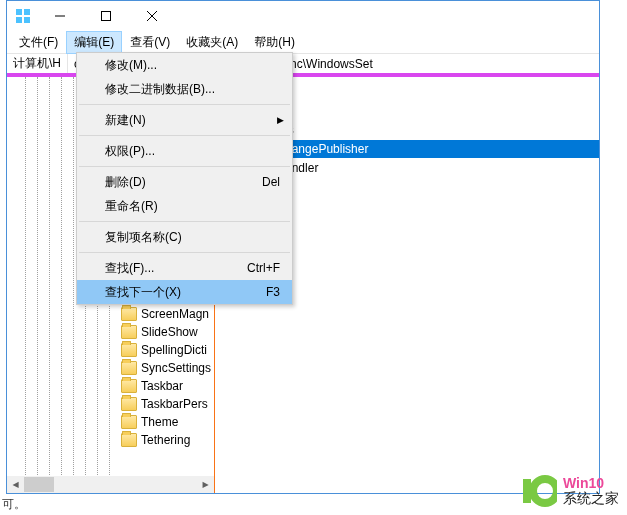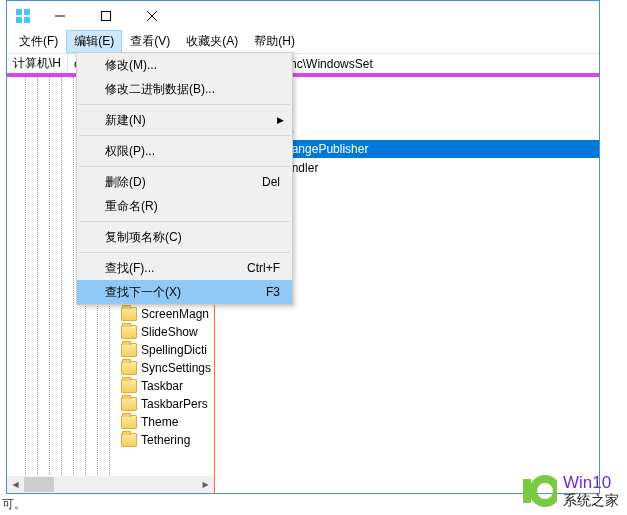--- a/index.html
+++ b/index.html
@@ -4,21 +4,21 @@
 <style>
 *{box-sizing:border-box;margin:0;padding:0;font-family:"Microsoft YaHei","Segoe UI",sans-serif;font-size:12px}
 body{width:627px;height:515px;position:relative;background:#fff;overflow:hidden}
 .window{position:absolute;left:6px;top:0;width:594px;height:494px;border:1px solid #4a90d9;background:#fff;overflow:hidden}
 .titlebar{height:30px;background:#fff;display:flex;align-items:center;padding:0 0 0 8px}
 .app-icon{width:16px;height:16px;margin-right:6px;display:inline-block}
 .app-icon svg{width:16px;height:16px}
 .title{flex:1;font-size:12px;color:#000}
 .winbtns{display:flex}
 .winbtn{width:46px;height:30px;display:flex;align-items:center;justify-content:center;color:#000}
-.menubar{height:22px;display:flex;align-items:flex-end;padding:0 4px;background:#fff}
+.menubar{height:22px;display:flex;align-items:center;padding:0 4px;background:#fff}
 .menuitem{padding:3px 8px;cursor:default}
 .menuitem.active{background:#cce8ff;border:1px solid #99d1ff;padding:2px 7px}
 .addrbar{height:24px;border-top:1px solid #e5e5e5;border-bottom:4px solid #d946ef;display:flex;}
 .addrlabel{padding:0 6px;border-right:1px solid #e5e5e5;height:100%;display:flex;align-items:center}
 .addrinput{flex:1;padding:0 6px;border:none;height:100%;outline:none;font-size:12px;white-space:nowrap;overflow:hidden}
 .workspace{display:flex;height:calc(100% - 76px);position:relative}
 .treepane{width:208px;border-right:1px solid #f97316;position:relative;overflow:hidden}
 .tree-scroll{position:absolute;left:0;bottom:0;right:0;height:17px;background:#f0f0f0;display:flex;align-items:center}
 .tree-scroll .thumb{position:absolute;left:17px;width:30px;height:15px;top:1px;background:#cdcdcd}
 .tree-scroll .arr{width:17px;height:17px;display:flex;align-items:center;justify-content:center;font-size:8px;color:#606060}
@@ -37,21 +37,21 @@
 .abicon svg{width:16px;height:16px}
 .dropdown{position:absolute;left:76px;top:52px;width:217px;background:#f0f0f0;border:1px solid #cccccc;box-shadow:2px 2px 4px rgba(0,0,0,.2);z-index:100}
 .dd-item{height:24px;display:flex;align-items:center;padding:0 28px 0 28px;position:relative;cursor:default}
 .dd-item.hl{background:#90c8f6;color:#000}
 .dd-item .accel{position:absolute;right:12px}
 .dd-item .sub{position:absolute;right:8px;font-size:9px}
 .dd-sep{height:1px;background:#d7d7d7;margin:3px 2px}
 .watermark{position:absolute;right:8px;bottom:6px;display:flex;align-items:center;gap:6px}
 .watermark .logo{width:36px;height:36px}
 .watermark .txt{display:flex;flex-direction:column;line-height:1.1}
-.watermark .txt .l1{font-size:17px;font-weight:normal;color:#6d28d9}
+.watermark .txt .l1{font-size:14px;font-weight:bold;color:#ec4899}
 .watermark .txt .l2{font-size:14px;color:#222}
 .footer{position:absolute;left:0;bottom:0;font-size:12px;color:#333;padding:2px}
 </style>
 </head>
 <body>
 
 <div class="window">
   <div class="titlebar">
     <span class="app-icon">
       <svg viewBox="0 0 16 16">

